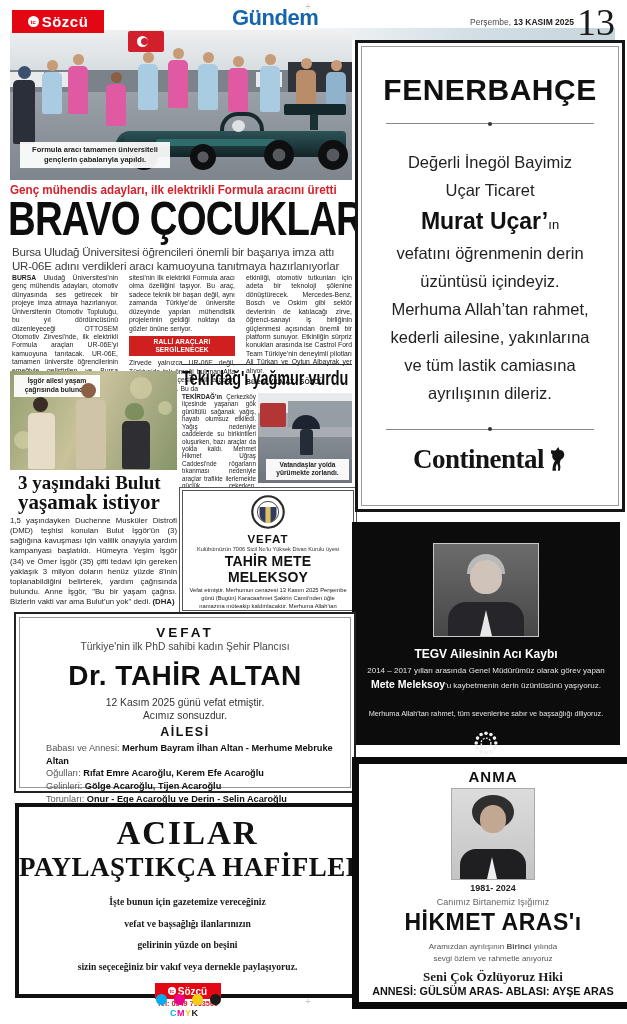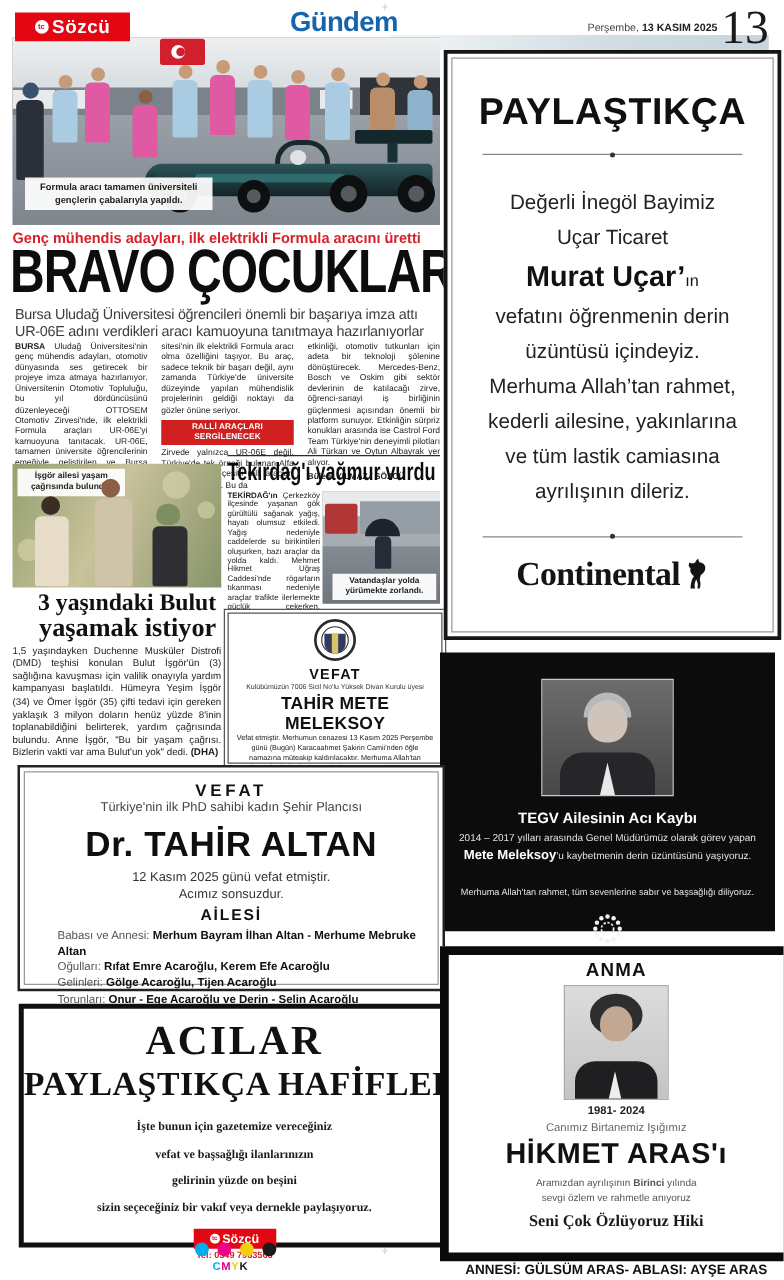--- a/index.html
+++ b/index.html
@@ -44,21 +44,21 @@
   .deck{left:12px;top:245px;width:345px;font-size:11.5px;color:#3d3d3d;letter-spacing:-0.2px;line-height:1.22;white-space:nowrap;}
   .cols{left:12px;top:274px;width:340px;display:flex;gap:11px;}
   .col{width:106px;font-size:6.8px;line-height:1.24;text-align:justify;color:#1c1c1c;}
   .lead{font-weight:bold;}
   .ralli{background:#cf1f1f;color:#fff;font-weight:bold;font-size:6.6px;text-align:center;padding:2px 1px;margin:3px 0;letter-spacing:0.1px;}
   .byline{font-weight:bold;margin-top:3px;}
   
   .photo-family{left:10px;top:371px;width:167px;height:99px;overflow:hidden;background:linear-gradient(115deg,#94a070 0%,#c9c29b 45%,#87946a 100%);}
   .bokeh{position:absolute;border-radius:50%;background:#ded8ae;opacity:.55;}
   .fam-caption{position:absolute;left:4px;top:4px;width:84px;background:rgba(255,255,255,.93);font-size:6.8px;font-weight:bold;text-align:center;color:#222;padding:2px 1px;line-height:1.3;}
-  .bulut-h{left:6px;top:473px;width:167px;text-align:right;font-family:"Liberation Serif",serif;font-weight:bold;color:#111;line-height:1.02;}
+  .bulut-h{left:18px;top:473px;width:167px;text-align:left;font-family:"Liberation Serif",serif;font-weight:bold;color:#111;line-height:1.02;}
   .bulut-h .l1{font-size:19px;}
   .bulut-h .l2{font-size:21px;}
   .bulut-body{left:10px;top:516px;width:167px;font-size:7.8px;line-height:1.3;text-align:justify;color:#1c1c1c;}
   
   .tek-rule{left:182px;top:364px;width:170px;height:1px;background:#2a2a2a;}
   .tek-h{left:182px;top:367px;font-size:20px;font-weight:bold;color:#0d0d0d;white-space:nowrap;transform:scaleX(0.72);transform-origin:left;letter-spacing:0;}
   .tek-body{left:182px;top:393px;width:74px;height:92px;font-size:6.3px;line-height:1.18;text-align:justify;color:#1c1c1c;}
   .photo-rain{left:258px;top:393px;width:94px;height:90px;overflow:hidden;background:#a7adb3;}
   .rain-sky{position:absolute;left:0;top:0;width:100%;height:20px;background:#e8eaec;}
   .rain-bldg{position:absolute;left:30px;top:8px;width:64px;height:26px;background:#969ea5;}
@@ -129,21 +129,21 @@
   .anma-photo{position:relative;width:82px;height:90px;margin:3px auto 0;background:linear-gradient(#dcdcdc,#c4c4c4);border:1px solid #aaa;overflow:hidden;}
   .anma-hair{position:absolute;left:20px;top:6px;width:42px;height:34px;border-radius:50%;background:#2e2e2e;}
   .anma-face{position:absolute;left:28px;top:16px;width:26px;height:28px;border-radius:50% 50% 45% 45%;background:#c2a893;}
   .anma-suit{position:absolute;left:8px;bottom:-4px;width:66px;height:34px;border-radius:16px 16px 0 0;background:#1f1f22;}
   .anma-shirt{position:absolute;left:35px;bottom:0;width:0;height:0;border-left:5px solid transparent;border-right:5px solid transparent;border-bottom:22px solid #eee;}
   .anma-years{margin-top:3px;font-size:9px;font-weight:bold;color:#222;}
   .anma-l1{margin-top:4px;font-size:9px;color:#666;}
   .anma-name{margin-top:2px;font-size:23px;font-weight:bold;color:#111;letter-spacing:0.5px;}
   .anma-l2{margin-top:5px;font-size:8px;color:#555;line-height:1.45;}
   .anma-l4{margin-top:5px;font-family:"Liberation Serif",serif;font-size:13px;font-weight:bold;color:#1a1a1a;}
-  .anma-sig{margin-top:25px;font-size:10.8px;font-weight:bold;color:#111;text-align:center;}
+  .anma-sig{margin-top:0;font-size:10.8px;font-weight:bold;color:#111;text-align:center;}
   
   .cmyk{left:156px;top:994px;display:flex;gap:7px;}
   .cmyk .dot{width:11px;height:11px;border-radius:50%;}
   .cmyk-text{left:170px;top:1008px;font-size:9px;font-weight:bold;letter-spacing:0.5px;text-align:center;}
 </style>
 </head>
 <body>
 
 <div class="page">
 
@@ -295,21 +295,21 @@
     </div>
     <div class="fb-vefat">VEFAT</div>
     <div class="fb-line1">Kulübümüzün 7006 Sicil No'lu Yüksek Divan Kurulu üyesi</div>
     <div class="fb-name">TAHİR METE MELEKSOY</div>
     <div class="fb-body">Vefat etmiştir. Merhumun cenazesi 13 Kasım 2025 Perşembe günü (Bugün) Karacaahmet Şakirin Camii'nden öğle namazına müteakip kaldırılacaktır. Merhuma Allah'tan rahmet, kederli ailesine, yakınlarına ve Fenerbahçe Spor Kulübü camiasına başsağlığı dileriz.</div>
     <div class="fb-sig">FENERBAHÇE SPOR KULÜBÜ YÜKSEK DİVAN KURULU</div>
   </div>
 
   <div class="abs bas-box">
     <div class="bas-inner">
-      <div class="bas-title">PAYLAŞTIKÇA</div>
+      <div class="bas-title">FENERBAHÇE</div>
       <div class="divider"></div>
       <div class="bas-l bas-first">Değerli İnegöl Bayimiz</div>
       <div class="bas-l">Uçar Ticaret</div>
       <div class="bas-name"><span>Murat Uçar’</span><span class="sfx">ın</span></div>
       <div class="bas-l">vefatını öğrenmenin derin</div>
       <div class="bas-l">üzüntüsü içindeyiz.</div>
       <div class="bas-l">Merhuma Allah’tan rahmet,</div>
       <div class="bas-l">kederli ailesine, yakınlarına</div>
       <div class="bas-l">ve tüm lastik camiasına</div>
       <div class="bas-l">ayrılışının dileriz.</div>

